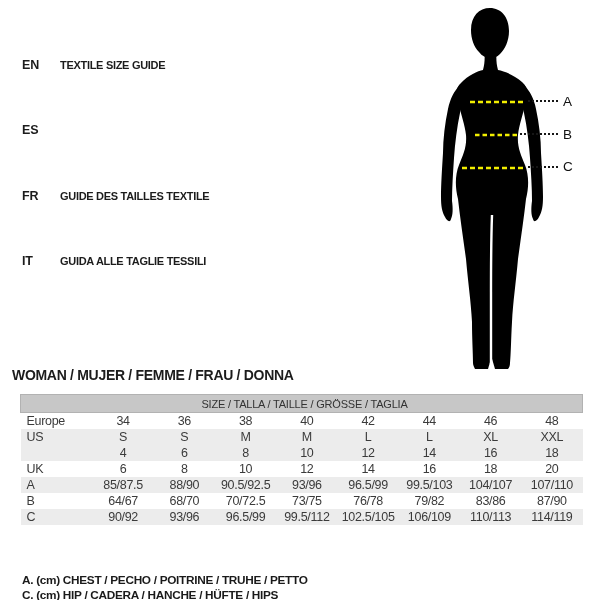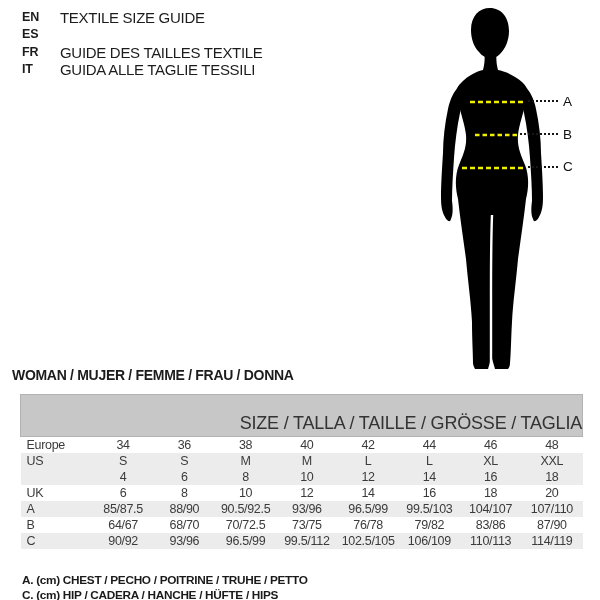--- a/index.html
+++ b/index.html
@@ -1,23 +1,23 @@
 <!DOCTYPE html>
 <html style="--silhouette: #000000; --measure-dash: #f2ee00; --table-header-bg: #c7c7c7; --table-row-alt-bg: #ececec;"><head>
 <meta charset="utf-8">
 <style>
   html,body{margin:0;padding:0;background:#fff;}
   .page{position:relative;width:600px;height:600px;background:#fff;overflow:hidden;
         font-family:"Liberation Sans",sans-serif;color:#1c1c1c;}
 
   
   .lang-block{position:absolute;left:22px;top:9px;}
-  .lang-row{display:flex;line-height:17.4px;}
+  .lang-row{display:flex;line-height:17.4px;margin-top:48px;}
   .lang-code{width:38px;font-weight:bold;font-size:12.5px;letter-spacing:-0.2px;}
-  .lang-label{font-weight:normal;font-size:15px;letter-spacing:-0.3px;white-space:nowrap;}
+  .lang-label{font-weight:bold;font-size:11px;letter-spacing:-0.3px;white-space:nowrap;}
 
   
   .figure-svg{position:absolute;left:430px;top:7px;width:124px;height:363px;}
   .sil{fill:var(--silhouette,#000);}
   .measure-dash{stroke:var(--measure-dash,#f2ee00);stroke-width:2.4;fill:none;}
   .leg-gap{stroke:#fff;stroke-width:2.4;fill:none;}
   .leader{position:absolute;border-top:2px dotted #161616;height:0;}
   .leader-a{left:528px;top:100px;width:30px;}
   .leader-b{left:520px;top:133px;width:38px;}
   .leader-c{left:528px;top:166px;width:30px;}
@@ -25,21 +25,21 @@
   .marker-a{left:563px;top:94px;}
   .marker-b{left:563px;top:127px;}
   .marker-c{left:563px;top:159px;}
 
   
   .section-title{position:absolute;left:12px;top:367px;font-weight:bold;font-size:14px;letter-spacing:-0.3px;}
 
   
   .size-table{position:absolute;left:20px;top:394px;width:563px;border-collapse:collapse;table-layout:fixed;}
   .size-table th.header-bar{background:var(--table-header-bg,#c7c7c7);border:1px solid #b2b2b2;
-        font-weight:normal;text-align:right;padding:18px 0 2px 6px;font-size:18px;color:#333;
+        font-weight:normal;text-align:center;padding:2px 0 2px 6px;font-size:11px;color:#333;
         letter-spacing:-0.2px;height:13px;}
   .size-table td{font-size:12.5px;color:#3b3b3b;text-align:center;height:16px;padding:0;
         letter-spacing:-0.3px;white-space:nowrap;}
   .size-table td.row-label{text-align:left;padding-left:6px;}
   .size-table tr.shaded{background:var(--table-row-alt-bg,#ececec);}
 
   
   .footnotes{position:absolute;left:22px;top:573px;}
   .footnotes div{font-weight:bold;font-size:11.8px;line-height:15.4px;letter-spacing:-0.3px;color:#1a1a1a;white-space:nowrap;}
 </style>

